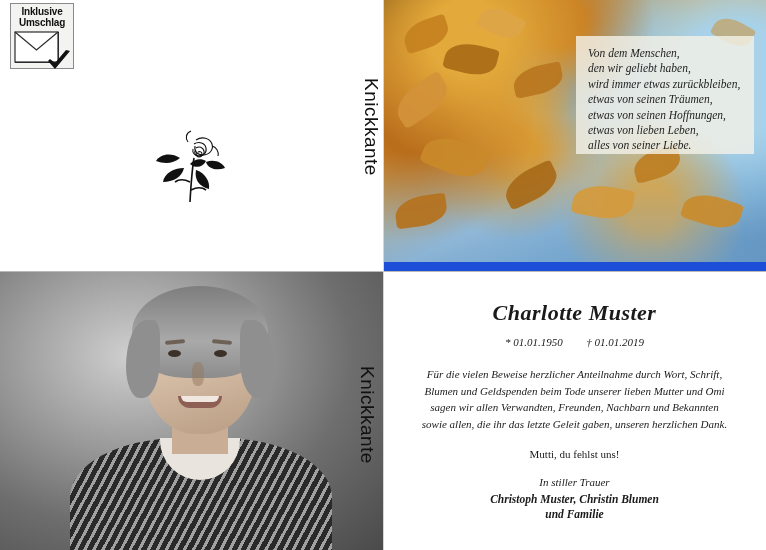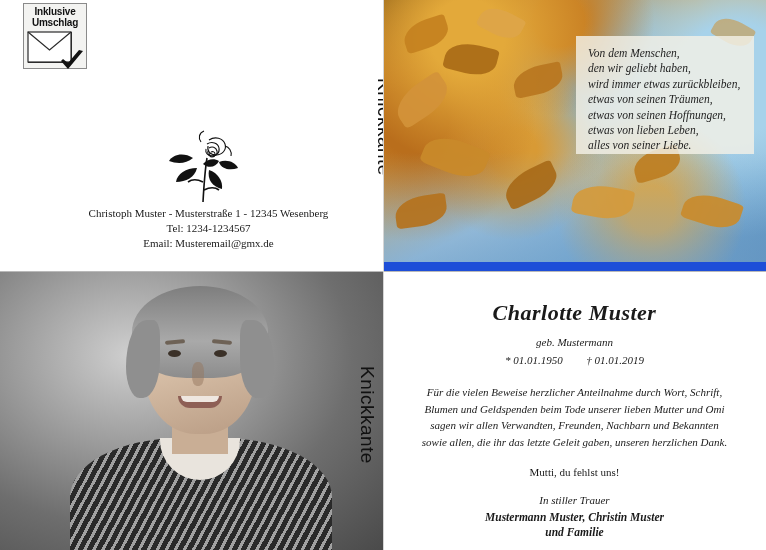--- a/index.html
+++ b/index.html
@@ -15,21 +15,21 @@
     width: 766px;
     height: 550px;
     background: #ffffff;
   }
 
   
   .quad {
     position: absolute;
     overflow: hidden;
   }
-  .q-tl { left: 17px;   top: 0;   width: 383px; height: 272px; background:#fff; }
+  .q-tl { left: 4px;   top: 0;   width: 383px; height: 272px; background:#fff; }
   .q-tr { left: 383px; top: 0; width: 384px; height: 272px; background:#1d4ed8; }
 
   
   .fold-h {
     position: absolute;
     left: 0; top: 271px;
     width: 766px; height: 1px;
     background: #b9b9b9;
   }
 
@@ -322,25 +322,20 @@
           <path d="M46 36c4-5 11-6 16-3-3 6-10 8-16 3z"></path>
         </g>
         <g stroke="#111" stroke-width="1.6" fill="none">
           <path d="M50 30c-2 12-3 26-4 44"></path>
           <path d="M46 54c-6-3-11-3-15 0"></path>
           <path d="M47 62c6-3 11-3 15 0"></path>
         </g>
       </svg>
     </div>
 
-    <div class="backaddr">
-      <div>Christoph Muster - Musterstraße 1 - 12345 Wesenberg</div>
-      <div>Tel: 1234-1234567</div>
-      <div>Email: Musteremail@gmx.de</div>
-    </div>
 
     <div class="knick knick-top">Knickkante</div>
   </div>
 
   <div class="quad q-tr">
     <div class="photo-autumn" style="left:0;">
       <span class="leaf" style="left:20px; top:20px; width:46px; height:28px; transform:rotate(-18deg); background:#c4811f;"></span>
       <span class="leaf" style="left:62px; top:44px; width:52px; height:30px; transform:rotate(14deg); background:#a96b17;"></span>
       <span class="leaf" style="left:10px; top:84px; width:58px; height:32px; transform:rotate(-34deg); background:#d2933a;"></span>
       <span class="leaf" style="left:96px; top:10px; width:44px; height:26px; transform:rotate(28deg); background:#dda549;"></span>
@@ -381,36 +376,35 @@
       <span class="eye eye-r"></span>
       <span class="nose"></span>
       <span class="mouth"></span>
       <span class="mouth-teeth"></span>
     </div>
   </div>
   <div class="knick knick-bottom">Knickkante</div>
 
   <div class="mem">
     <div class="mem-name">Charlotte Muster</div>
-    <div class="mem-geb">geb. Mustermann</div>
     <div class="mem-dates">
       <span>* 01.01.1950</span>
       <span class="sep"></span>
       <span>† 01.01.2019</span>
     </div>
     <div class="mem-body">
       <div>Für die vielen Beweise herzlicher Anteilnahme durch Wort, Schrift,</div>
       <div>Blumen und Geldspenden beim Tode unserer lieben Mutter und Omi</div>
       <div>sagen wir allen Verwandten, Freunden, Nachbarn und Bekannten</div>
       <div>sowie allen, die ihr das letzte Geleit gaben, unseren herzlichen Dank.</div>
     </div>
     <div class="mem-line">Mutti, du fehlst uns!</div>
     <div class="mem-still">In stiller Trauer</div>
     <div class="mem-family">
-      <div>Mustermann Muster, Christin Muster</div>
+      <div>Christoph Muster, Christin Blumen</div>
       <div>und Familie</div>
     </div>
 
   </div>
 
   <div class="fold-h"></div>
   <div class="fold-v" style="left:383px; top:0; height:272px;"></div>
   <div class="fold-v" style="left:383px; top:272px; height:278px;"></div>
 </div>
 

